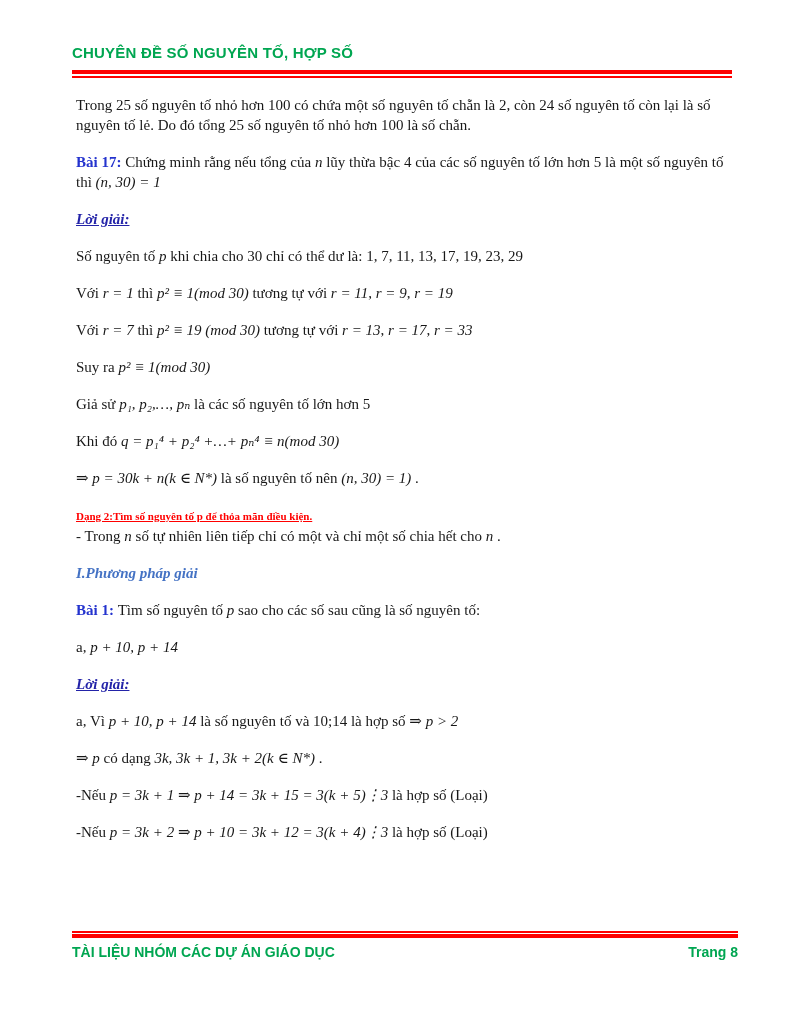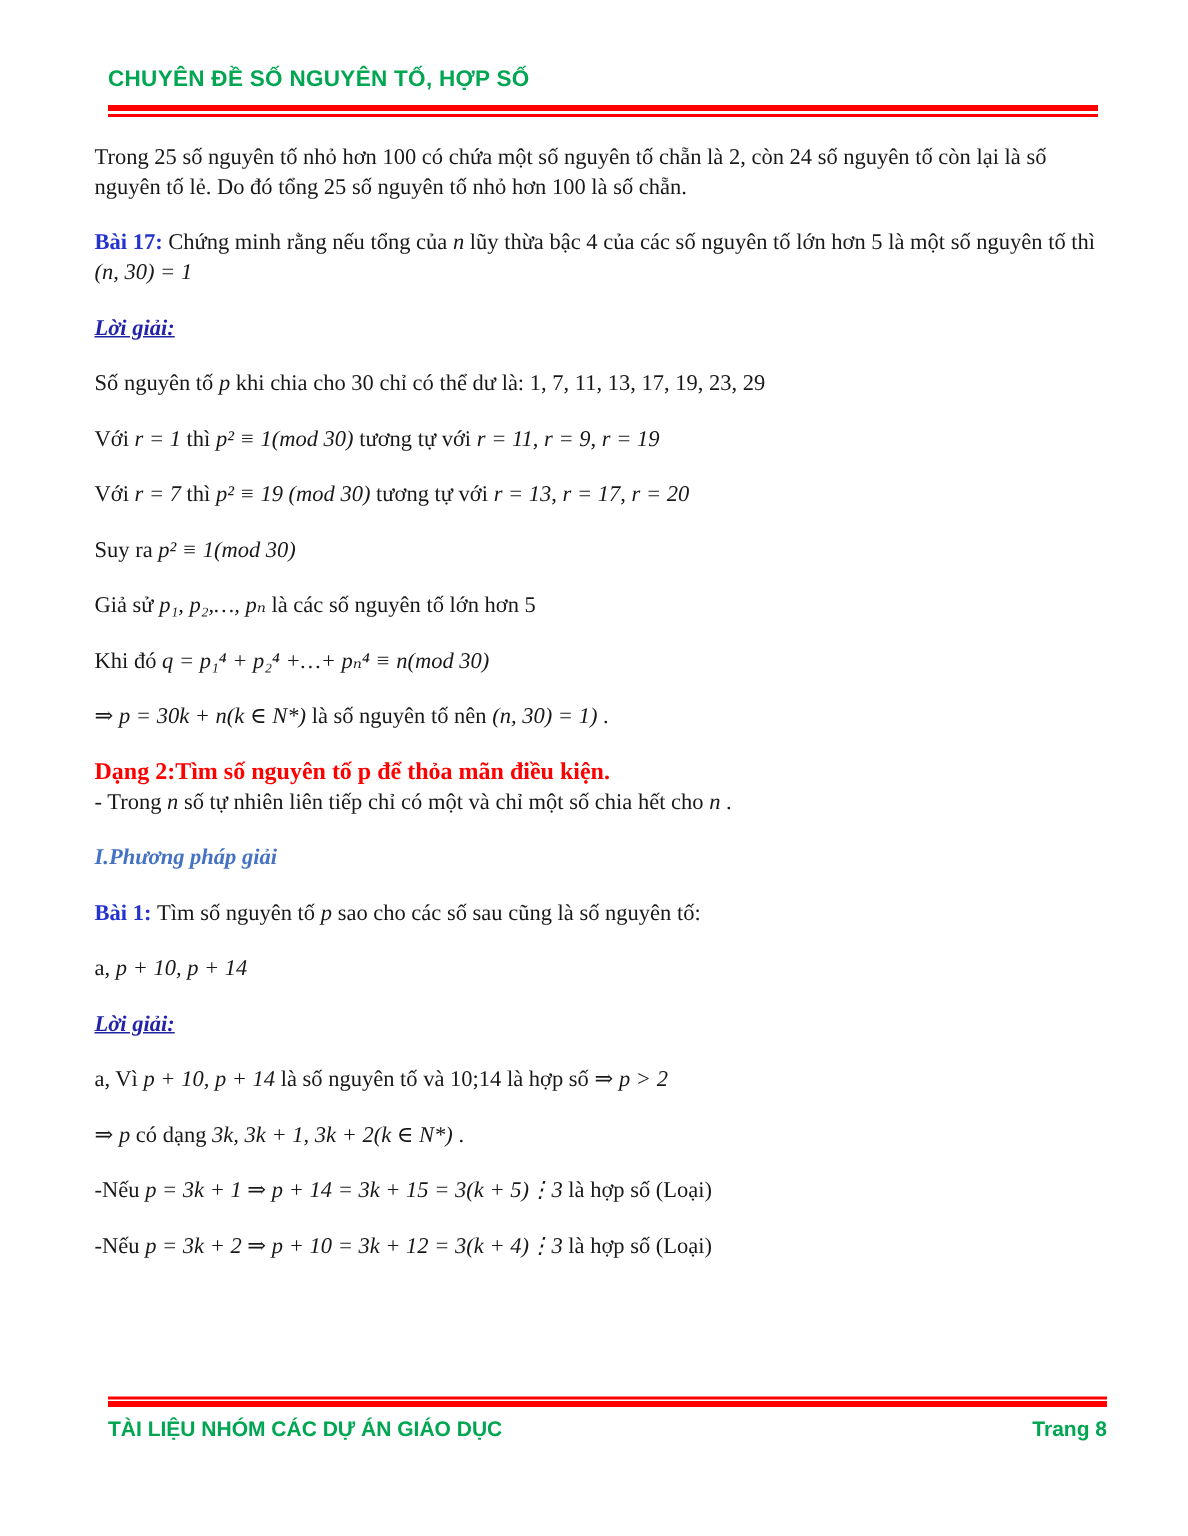--- a/index.html
+++ b/index.html
@@ -15,31 +15,31 @@
     font-family: "Liberation Sans", "DejaVu Sans", sans-serif;
     font-weight: bold; font-size: 15px; letter-spacing: 0.2px;
     color: var(--green, #00a651);
   }
   .rule { margin-top: 9px; }
   .rule .thick { height: 4px; background: var(--red, #fe0000); }
   .rule .gap   { height: 2px; background: transparent; }
   .rule .thin  { height: 2px; background: var(--red, #fe0000); }
 
   main {
-    position: absolute; left: 63px; right: 54px; top: 95px;
+    position: absolute; left: 76px; right: 54px; top: 95px;
     font-size: 15px;
   }
   .block { margin-top: 17px; line-height: 20px; }
   .block.first { margin-top: 0; }
   .block.tight { margin-top: 0; }
 
   .seg-text  { font-style: normal; }
   .seg-math  { font-style: italic; }
   .seg-label { font-weight: bold; color: var(--label_blue, #2433ce); text-align: center; }
-  .seg-red   { font-weight: bold; color: var(--red_heading, #ff0000); font-size: 16px; }
+  .seg-red   { font-weight: bold; color: var(--red_heading, #ff0000); font-size: 11px; text-decoration: underline; }
   .seg-blue  { font-weight: bold; font-style: italic; color: var(--subheading_blue, #4472c4); }
   .seg-lg    { font-weight: bold; font-style: italic; text-decoration: underline;
                color: var(--solution_navy, #2323a8); }
 
   footer { position: absolute; left: 72px; right: 54px; top: 931px; }
   .footer-rule .thin  { height: 2px; background: var(--red, #fe0000); }
   .footer-rule .gap   { height: 1px; background: transparent; }
   .footer-rule .thick { height: 4px; background: var(--red, #fe0000); }
   .footer-row {
     display: flex; justify-content: space-between; margin-top: 6px;
@@ -61,21 +61,21 @@
       <div class="thin"></div>
     </div>
   </header>
 
   <main>
       <p class="block first"><span class="seg-text">Trong 25 số nguyên tố nhỏ hơn 100 có chứa một số nguyên tố chẵn là 2, còn 24 số nguyên tố còn lại là số nguyên tố lẻ. Do đó tổng 25 số nguyên tố nhỏ hơn 100 là số chẵn.</span></p>
       <p class="block"><span class="seg-label">Bài 17: </span><span class="seg-text">Chứng minh rằng nếu tổng của </span><span class="seg-math">n</span><span class="seg-text"> lũy thừa bậc 4 của các số nguyên tố lớn hơn 5 là một số nguyên tố thì </span><span class="seg-math">(n, 30) = 1</span></p>
       <p class="block"><span class="seg-lg">Lời giải:</span></p>
       <p class="block"><span class="seg-text">Số nguyên tố </span><span class="seg-math">p</span><span class="seg-text"> khi chia cho 30 chỉ có thể dư là: 1, 7, 11, 13, 17, 19, 23, 29</span></p>
       <p class="block"><span class="seg-text">Với </span><span class="seg-math">r = 1</span><span class="seg-text"> thì </span><span class="seg-math">p² ≡ 1(mod 30)</span><span class="seg-text"> tương tự với </span><span class="seg-math">r = 11</span><span class="seg-text">, </span><span class="seg-math">r = 9</span><span class="seg-text">, </span><span class="seg-math">r = 19</span></p>
-      <p class="block"><span class="seg-text">Với </span><span class="seg-math">r = 7</span><span class="seg-text"> thì </span><span class="seg-math">p² ≡ 19 (mod 30)</span><span class="seg-text"> tương tự với </span><span class="seg-math">r = 13</span><span class="seg-text">, </span><span class="seg-math">r = 17</span><span class="seg-text">, </span><span class="seg-math">r = 20</span></p>
+      <p class="block"><span class="seg-text">Với </span><span class="seg-math">r = 7</span><span class="seg-text"> thì </span><span class="seg-math">p² ≡ 19 (mod 30)</span><span class="seg-text"> tương tự với </span><span class="seg-math">r = 13</span><span class="seg-text">, </span><span class="seg-math">r = 17</span><span class="seg-text">, </span><span class="seg-math">r = 33</span></p>
       <p class="block"><span class="seg-text">Suy ra </span><span class="seg-math">p² ≡ 1(mod 30)</span></p>
       <p class="block"><span class="seg-text">Giả sử </span><span class="seg-math">p₁, p₂,…, pₙ</span><span class="seg-text"> là các số nguyên tố lớn hơn 5</span></p>
       <p class="block"><span class="seg-text">Khi đó </span><span class="seg-math">q = p₁⁴ + p₂⁴ +…+ pₙ⁴ ≡ n(mod 30)</span></p>
       <p class="block"><span class="seg-text">⇒ </span><span class="seg-math">p = 30k + n(k ∈ N*)</span><span class="seg-text"> là số nguyên tố nên </span><span class="seg-math">(n, 30) = 1)</span><span class="seg-text"> .</span></p>
       <p class="block"><span class="seg-red">Dạng 2:Tìm số nguyên tố p để thỏa mãn điều kiện.</span></p>
       <p class="block tight"><span class="seg-text">- Trong </span><span class="seg-math">n</span><span class="seg-text"> số tự nhiên liên tiếp chỉ có một và chỉ một số chia hết cho </span><span class="seg-math">n</span><span class="seg-text"> .</span></p>
       <p class="block"><span class="seg-blue">I.Phương pháp giải</span></p>
       <p class="block"><span class="seg-label">Bài 1: </span><span class="seg-text">Tìm số nguyên tố </span><span class="seg-math">p</span><span class="seg-text"> sao cho các số sau cũng là số nguyên tố:</span></p>
       <p class="block"><span class="seg-text">a, </span><span class="seg-math">p + 10, p + 14</span></p>
       <p class="block"><span class="seg-lg">Lời giải:</span></p>

